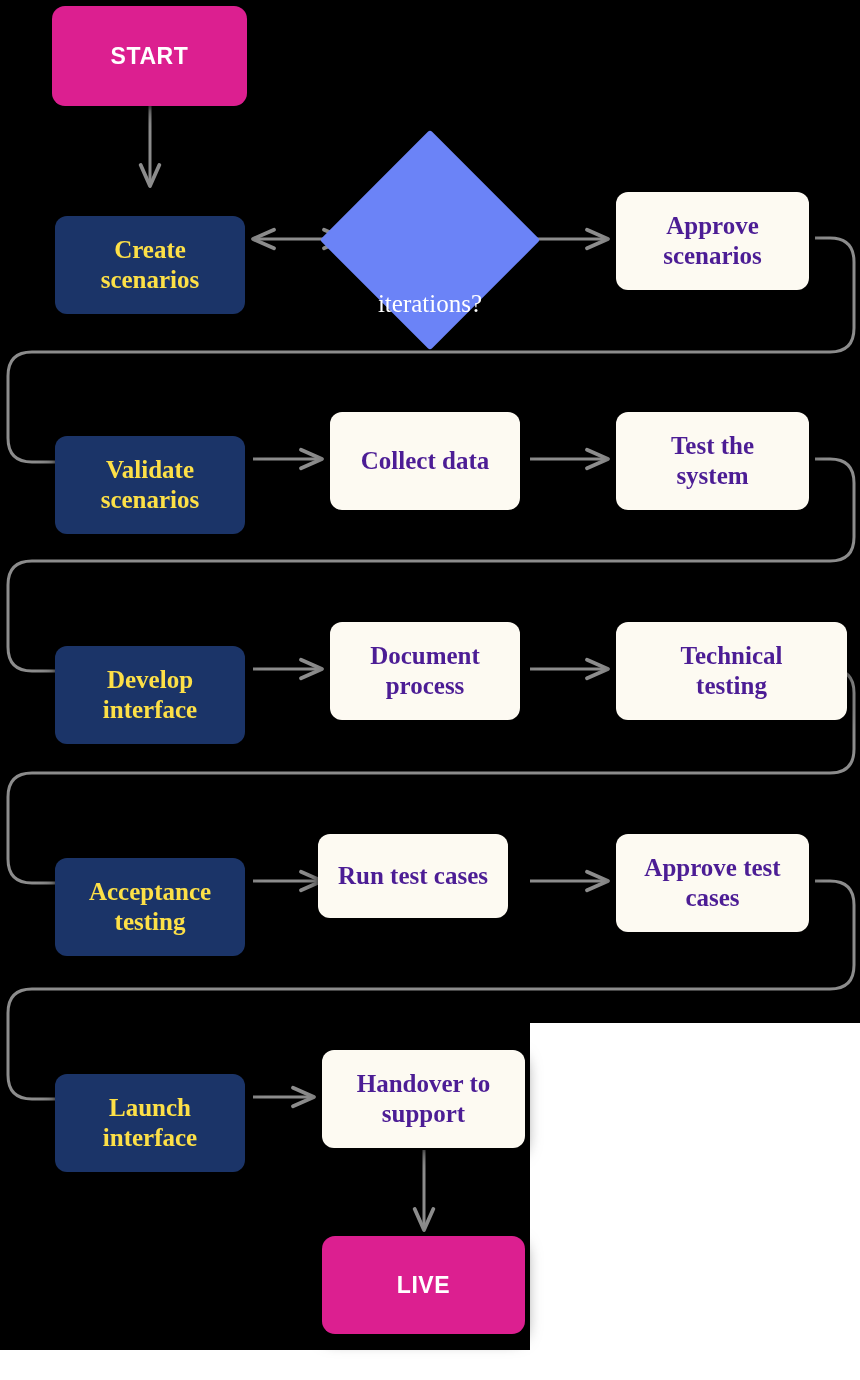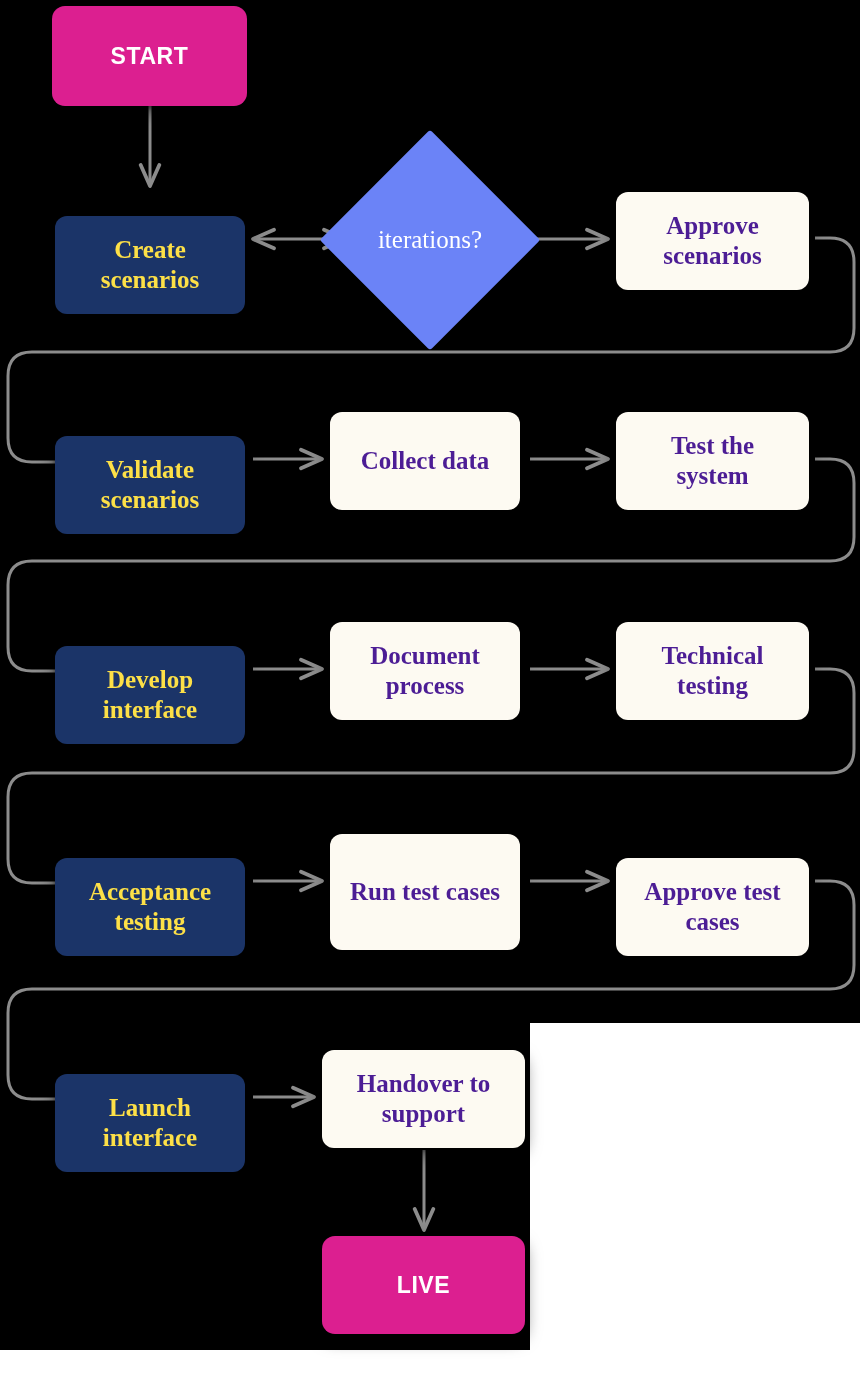--- a/index.html
+++ b/index.html
@@ -70,21 +70,21 @@
   }
   .node.secondary {
     background: #FDFAF2;
     color: #4c1d95;
     font-weight: bold;
     font-size: 25px;
   }
   .decision {
     position: absolute;
     display: flex;
-    align-items: center;
+    align-items: flex-end;
     justify-content: center;
   }
   .decision .dshape {
     position: absolute;
     left: 0; top: 0;
     width: 100%; height: 100%;
     background: #6B83F7;
     transform: rotate(45deg);
     border-radius: 3px;
   }
@@ -188,35 +188,35 @@
   <div class="node primary" style="left:55px; top:622px; width:190px; height:98px;">
     <span class="node-label">Develop
 interface</span>
   </div>
 
   <div class="node secondary" style="left:330px; top:622px; width:190px; height:98px;">
     <span class="node-label">Document
 process</span>
   </div>
 
-  <div class="node secondary" style="left:616px; top:622px; width:193px; height:98px;">
+  <div class="node secondary" style="left:616px; top:622px; width:231px; height:98px;">
     <span class="node-label">Technical
 testing</span>
   </div>
 
   <div class="node primary" style="left:55px; top:834px; width:190px; height:98px;">
     <span class="node-label">Acceptance
 testing</span>
   </div>
 
-  <div class="node secondary" style="left:330px; top:834px; width:190px; height:116px;">
+  <div class="node secondary" style="left:318px; top:834px; width:190px; height:84px;">
     <span class="node-label">Run test cases</span>
   </div>
 
-  <div class="node secondary" style="left:616px; top:834px; width:193px; height:98px;margin-top:24px;">
+  <div class="node secondary" style="left:616px; top:834px; width:193px; height:98px;">
     <span class="node-label">Approve test
 cases</span>
   </div>
 
   <div class="node primary" style="left:55px; top:1050px; width:190px; height:98px;">
     <span class="node-label">Launch
 interface</span>
   </div>
 
   <div class="node terminator" style="left:322px; top:1236px; width:203px; height:98px;">

